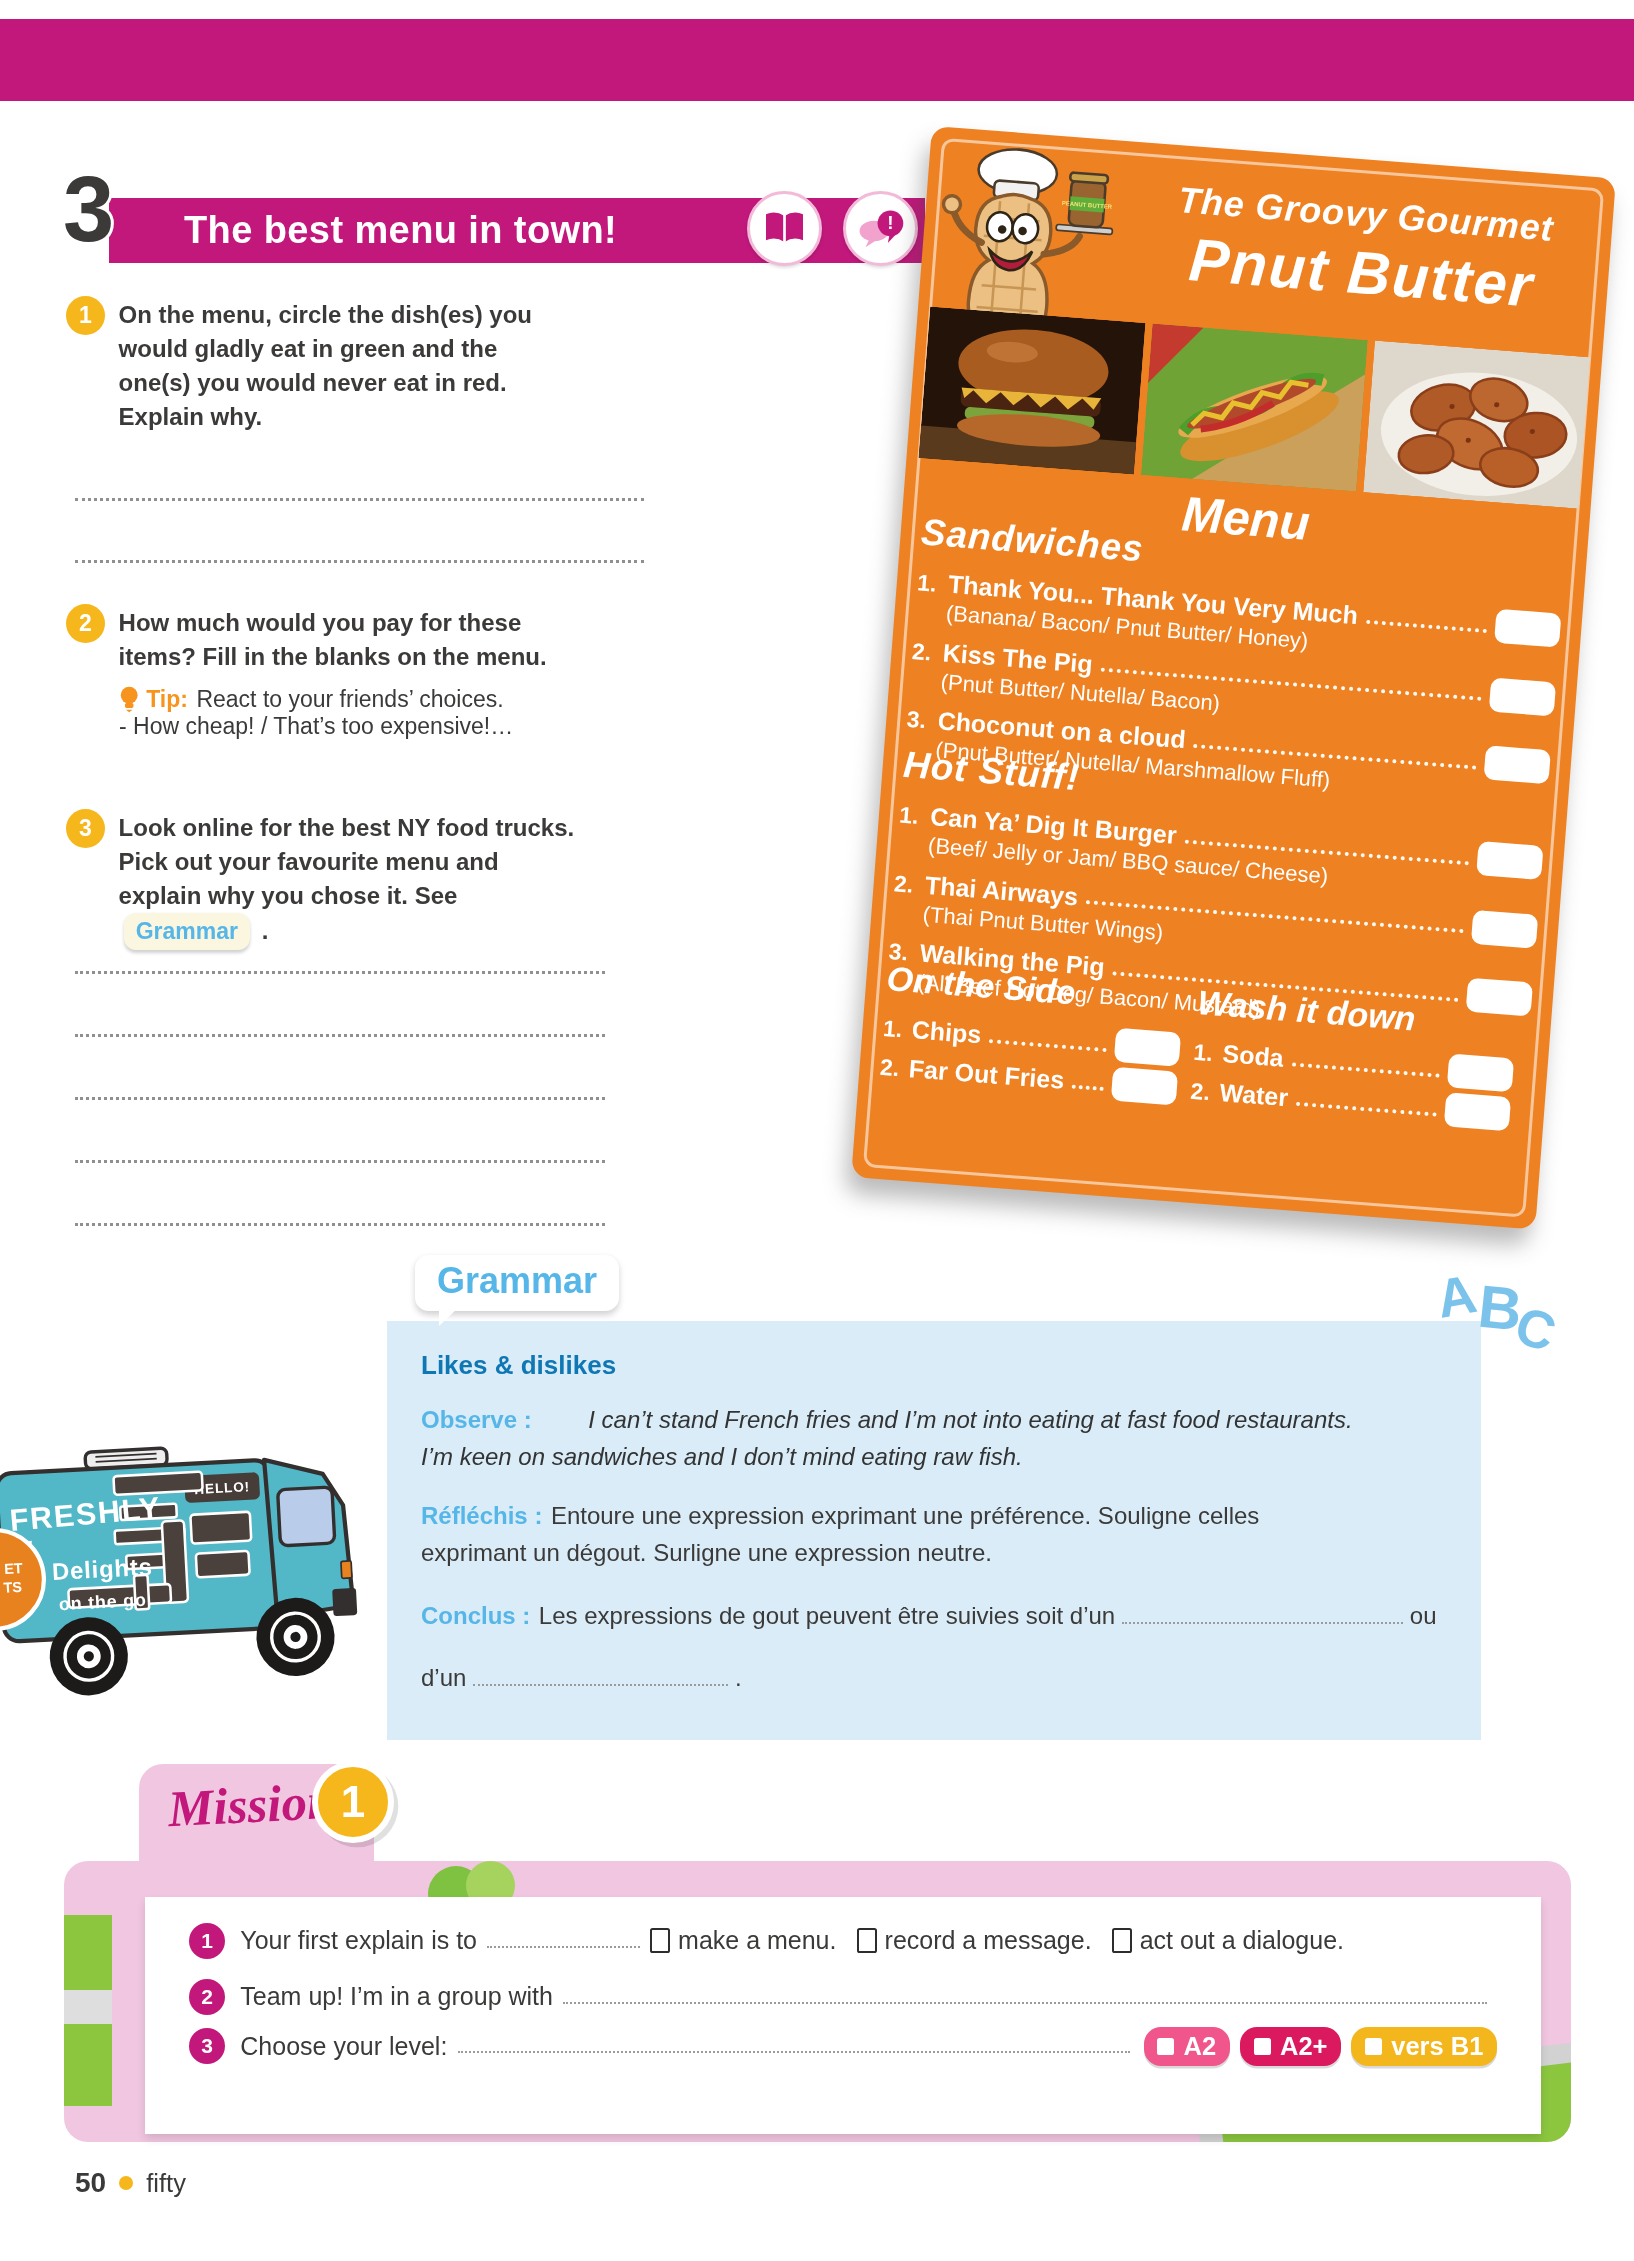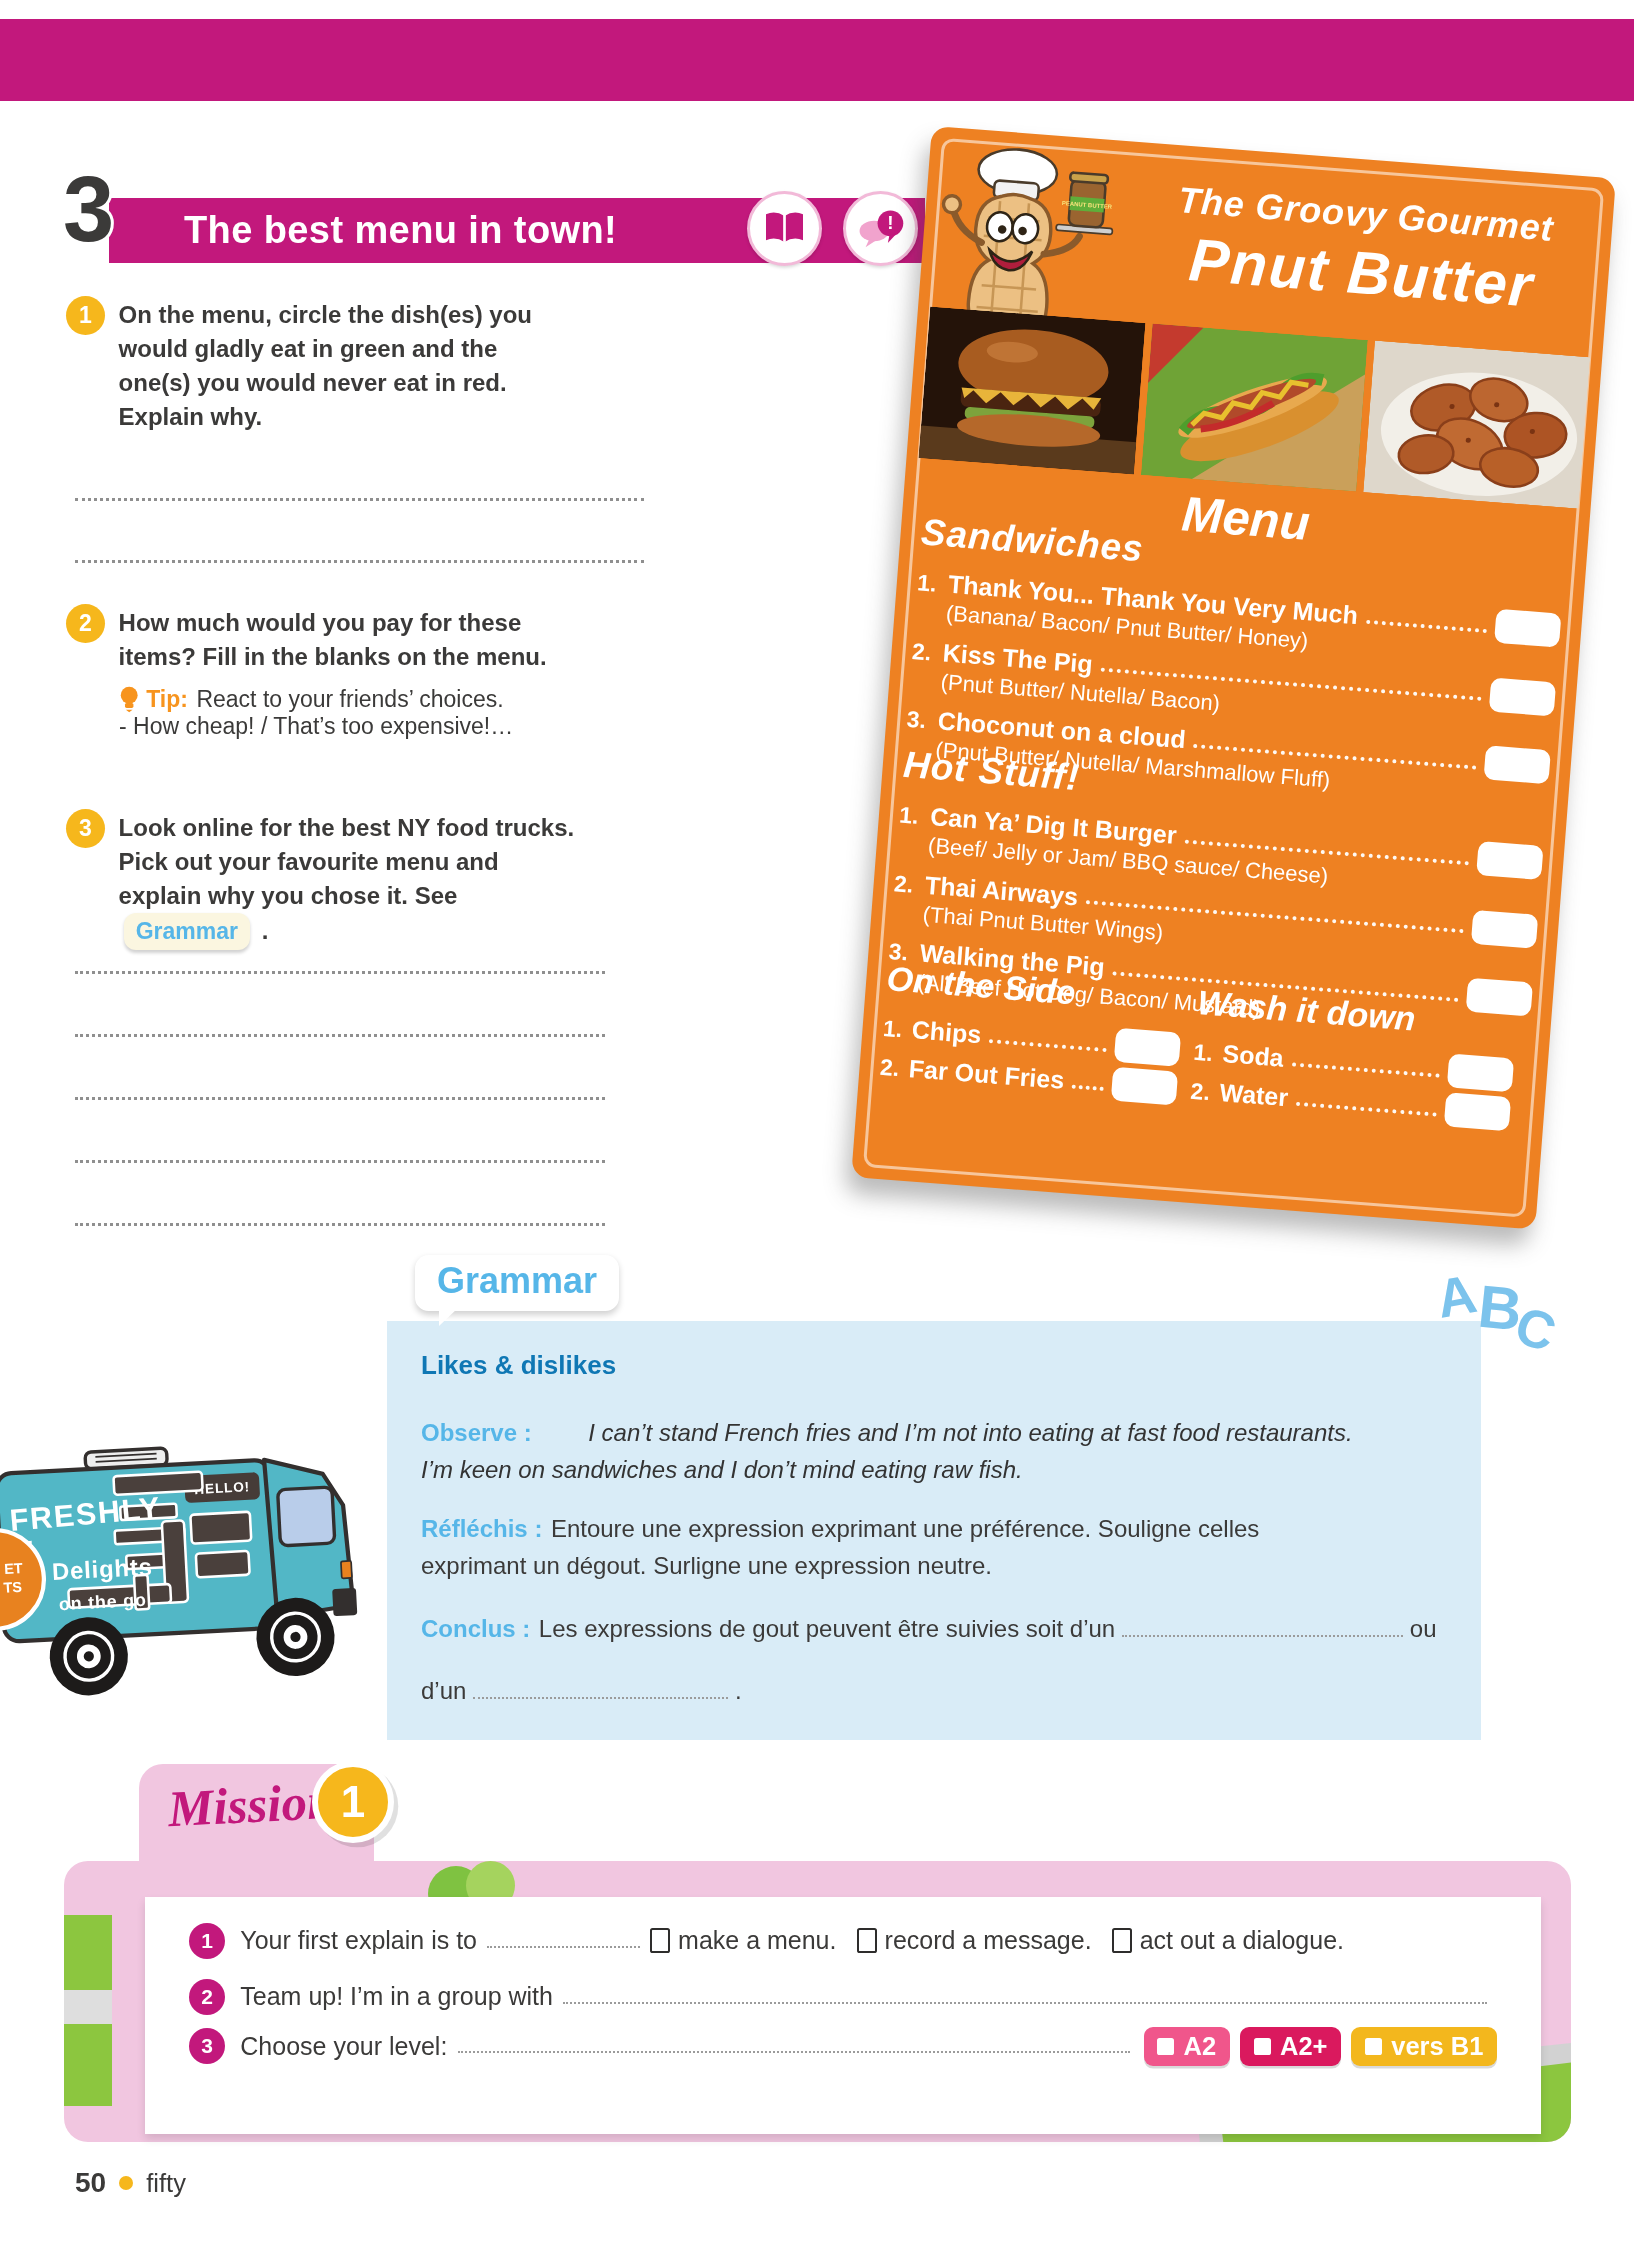--- a/index.html
+++ b/index.html
@@ -71,21 +71,21 @@
   .grammar-bubble{position:absolute;left:415px;top:1255px;background:#fff;border-radius:13.6px;padding:5.1px 22px 8.5px;
         box-shadow:0 3.4px 6.8px rgba(0,0,0,.18);z-index:2;}
   .grammar-bubble::after{content:'';position:absolute;left:24px;bottom:-15.3px;width:0;height:0;
         border-top:19px solid #fff;border-right:20.4px solid transparent;}
   .grammar-word{color:#56b6e8;font-size:36px;font-weight:bold;}
   .abc-deco{position:absolute;left:1437px;top:1265px;z-index:3;color:#7cc3ec;font-weight:bold;}
   .abc-deco span{display:inline-block;line-height:1;}
   .abc-a{font-size:54px;transform:rotate(-10deg);}
   .abc-b{font-size:60px;transform:rotate(6deg) translateY(13.6px);}
   .abc-c{font-size:53px;transform:rotate(18deg) translateY(34px);}
-  .g-heading{color:#0f77b4;font-size:26px;font-weight:bold;margin-bottom:33px;}
+  .g-heading{color:#0f77b4;font-size:26px;font-weight:bold;margin-bottom:20px;}
   .g-block{font-size:24px;line-height:37px;}
   .g-label{color:#56b6e8;font-weight:bold;margin-right:8.5px;}
   .g-italic{font-style:italic;color:#333;margin-left:48px;}
   .g-observe{width:945px;margin-bottom:22px;}
   .g-reflechis{width:868px;margin-bottom:25.5px;}
   .g-blank{display:inline-block;height:0;border-bottom:2.6px dotted #9b9b9b;vertical-align:baseline;margin:0 6.8px;}
   .g-conclus2{margin-top:25.5px;}
   
   .truck{position:absolute;left:-12px;top:1403px;z-index:2;transform:rotate(-3deg);}
   
@@ -111,21 +111,21 @@
   .mrow1{margin-bottom:20.4px;}
   .mrow2{margin-bottom:12px;}
   .mnum{flex-shrink:0;width:36px;height:36px;border-radius:50%;background:#c2187c;color:#fff;font-size:21px;
         font-weight:bold;display:flex;align-items:center;justify-content:center;margin-right:15.3px;}
   .mldr{border-bottom:2.6px dotted #9b9b9b;height:0;align-self:center;margin:12px 10.2px 0;}
   .mldr-fixed{width:153px;}
   .mldr-grow{flex:1;}
   .opt{display:flex;align-items:center;margin-right:20.4px;white-space:nowrap;}
   .cbx{display:inline-block;width:16px;height:20.4px;border:2.6px solid #2e2d2c;border-radius:2.6px;margin-right:7.7px;}
   .levels{display:flex;gap:10.2px;margin-left:3.4px;}
-  .lvl{height:39px;border-radius:9px;display:flex;align-items:center;padding:0 13.6px;gap:9.4px;color:#fff;
+  .lvl{height:39px;border-radius:17px;display:flex;align-items:center;padding:0 13.6px;gap:9.4px;color:#fff;
         font-size:25.5px;font-weight:bold;box-shadow:0 2.6px 0 rgba(0,0,0,.15);}
   .lvl .bsq{width:17px;height:17px;background:#fff;border-radius:2.6px;}
   .lvl-a2{background:#f0568b;}
   .lvl-a2p{background:#da195e;}
   .lvl-b1{background:#f3b71d;}
   
   .footer{position:absolute;left:75px;top:2167px;display:flex;align-items:center;gap:12.8px;}
   .pg-num{font-size:28px;font-weight:bold;}
   .pg-dot{width:14.5px;height:14.5px;border-radius:50%;background:#f6b71c;}
   .pg-word{font-size:25.5px;}

